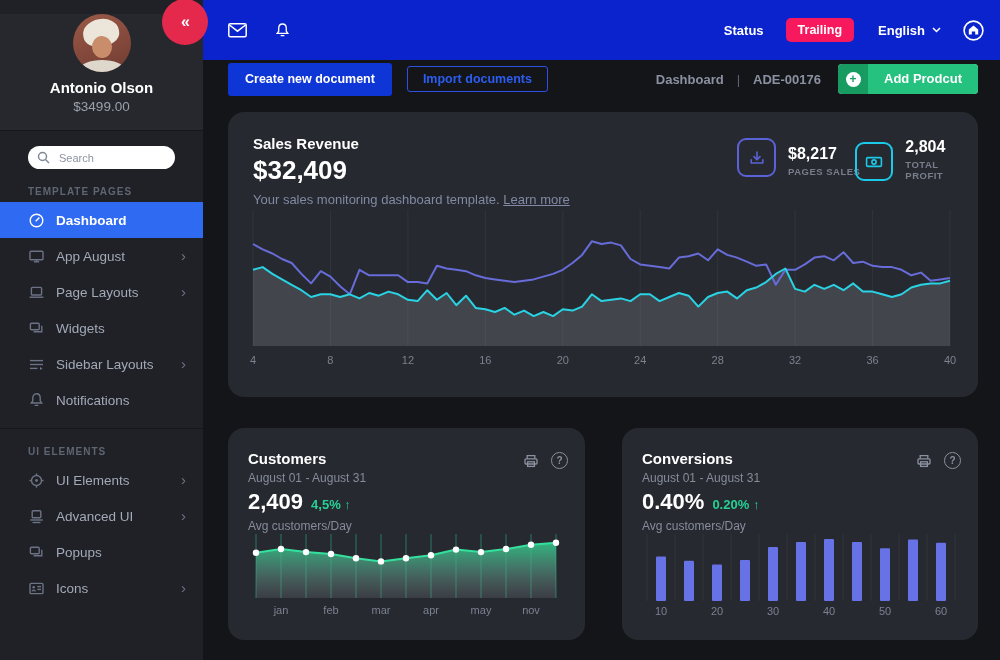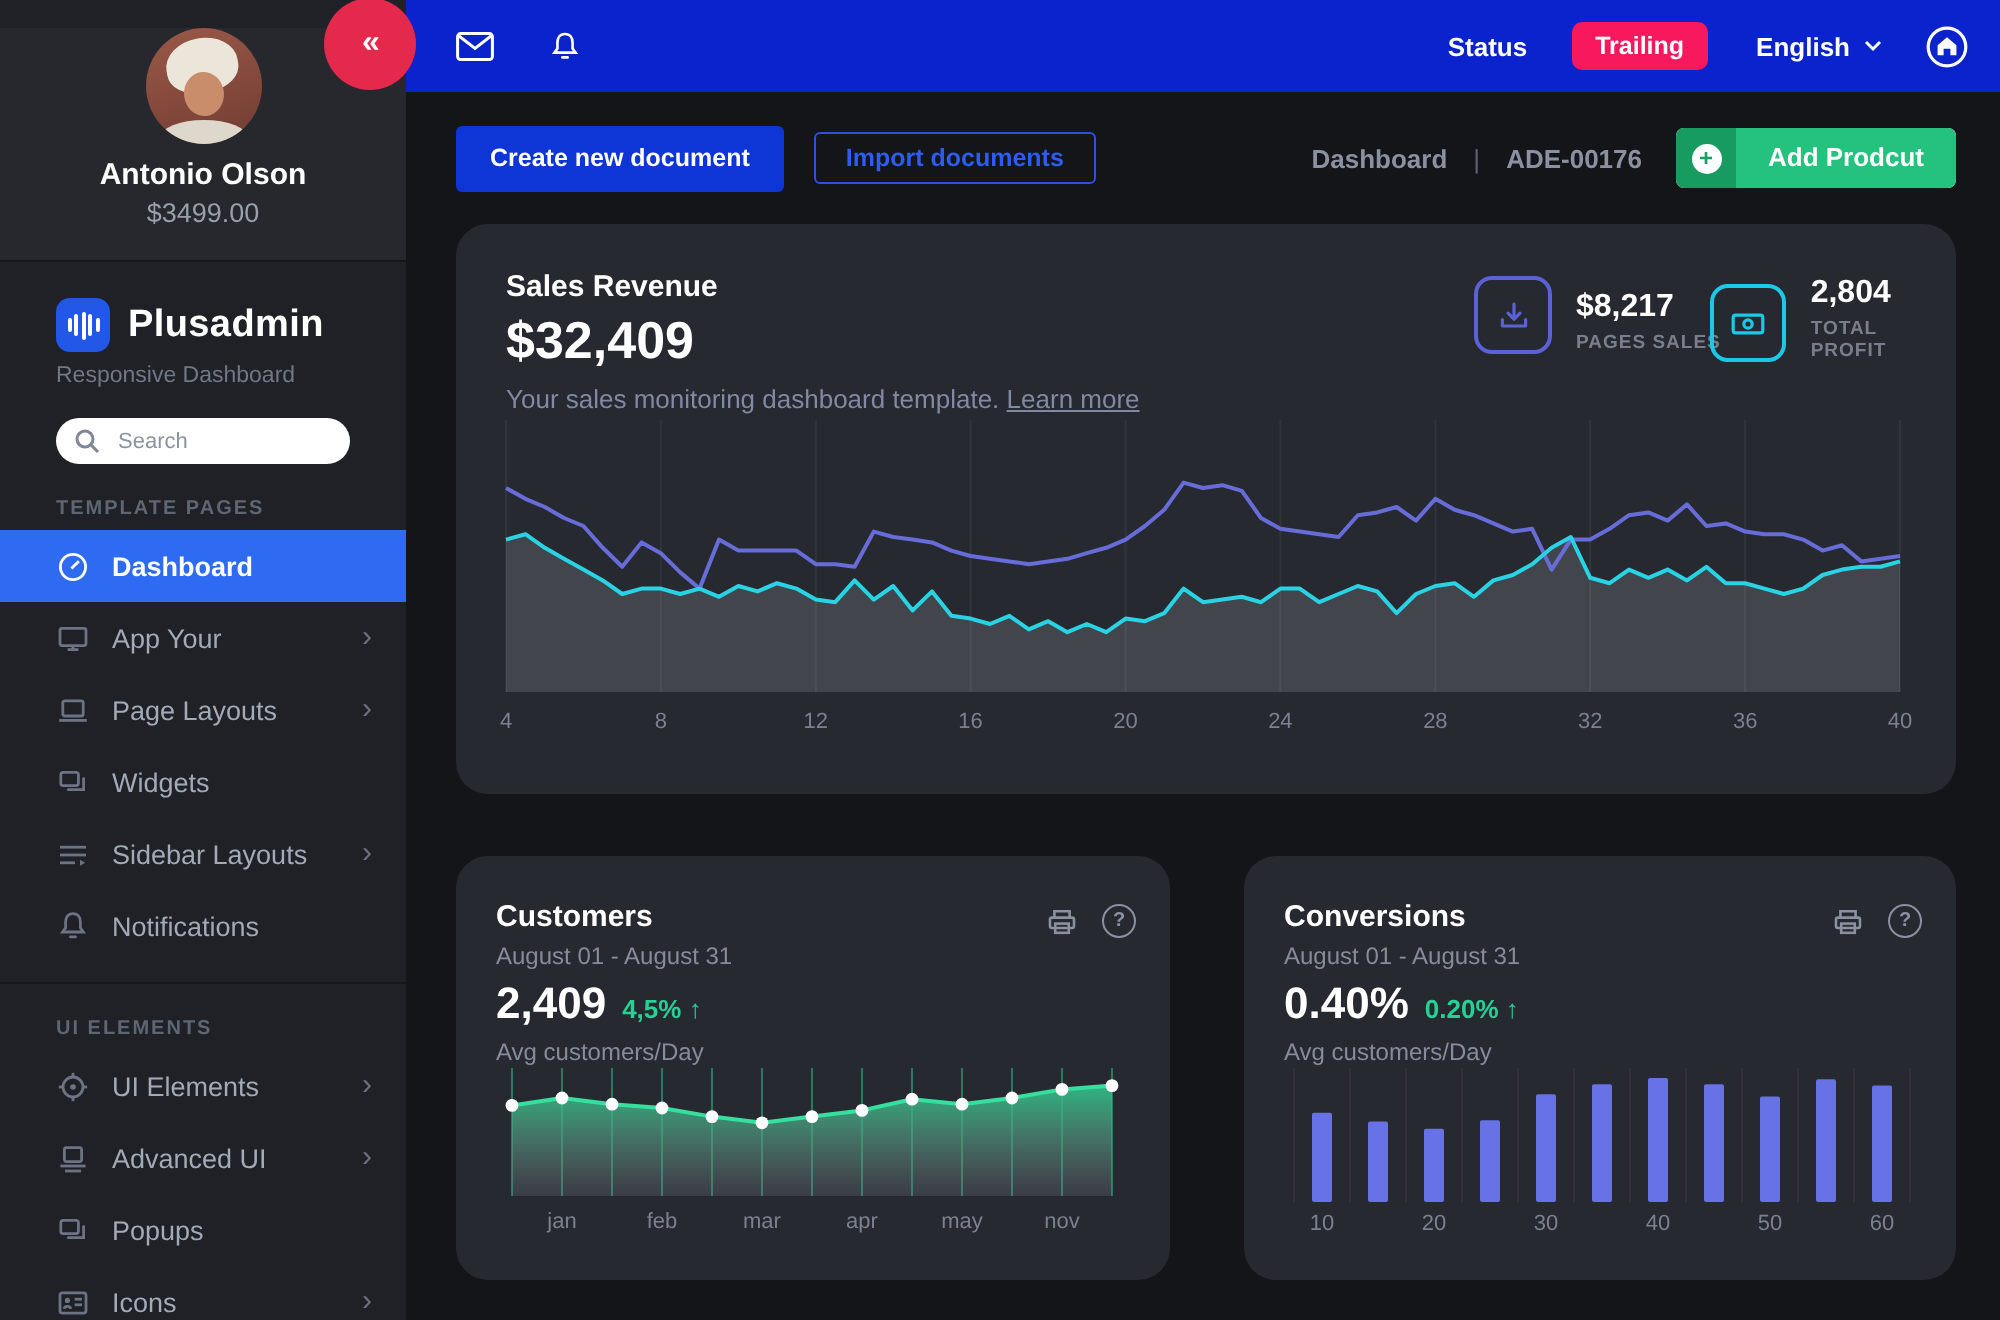--- a/index.html
+++ b/index.html
@@ -29,21 +29,21 @@
   .search-wrap input::placeholder{color:#8c93a0;}
   .section-label{margin:17px 0 5px 28px;font-size:10px;font-weight:bold;letter-spacing:1px;color:#5e6573;}
   .nav-divider{height:1px;background:#15171b;margin-top:10px;}
   .nav-item{height:36px;display:flex;align-items:center;padding-left:28px;position:relative;color:#a2a9b7;font-size:13.5px;cursor:pointer;}
   .nav-ic{width:17px;height:17px;margin-right:11px;color:#6c7385;display:flex;align-items:center;}
   .nav-ic svg{width:17px;height:17px;}
   .nav-chev{position:absolute;right:17px;top:50%;transform:translateY(-54%);color:#6c7385;font-size:15px;}
   .nav-item.active{background:#2e6af2;color:#fff;font-weight:bold;}
   .nav-item.active .nav-ic{color:#fff;}
   
-  .topbar{position:absolute;left:203px;top:0;width:797px;height:46px;background:#0b23cc;display:flex;align-items:center;padding-left:25px;box-sizing:border-box;}
+  .topbar{position:absolute;left:203px;top:0;width:797px;height:60px;background:#0b23cc;display:flex;align-items:center;padding-left:25px;box-sizing:border-box;}
   .tb-ic{margin-right:27px;display:flex;color:#fff;cursor:pointer;}
   .tb-right{margin-left:auto;display:flex;align-items:center;}
   .tb-status{color:#fff;font-size:13px;font-weight:bold;margin-right:22px;cursor:pointer;}
   .tb-badge{background:#f7185e;color:#fff;font-size:12.5px;font-weight:bold;padding:5px 12px;border-radius:5px;margin-right:24px;cursor:pointer;}
   .tb-lang{display:flex;align-items:center;color:#fff;font-size:13px;font-weight:bold;margin-right:22px;cursor:pointer;}
   .tb-lang svg{margin-left:7px;}
   .tb-home{margin-right:16px;display:flex;cursor:pointer;}
   .toggle{position:absolute;left:162px;top:-1px;width:46px;height:46px;background:#e4294d;border-radius:50%;color:#fff;display:flex;align-items:center;justify-content:center;font-size:16px;font-weight:bold;z-index:6;cursor:pointer;letter-spacing:-1px;}
   
   .toolbar{position:absolute;left:203px;top:46px;width:797px;height:66px;display:flex;align-items:center;padding-left:25px;box-sizing:border-box;}
@@ -93,33 +93,20 @@
   <div class="profile">
     <div class="avatar">
       <div class="hat"></div>
         <div class="face"></div>
         <div class="shoulder"></div>
     </div>
     <div class="profile-name">Antonio Olson</div>
     <div class="profile-balance">$3499.00</div>
   </div>
   <div class="side-lower">
-    <div class="brand">
-      <div class="brand-row">
-        <div class="brand-logo">
-          <i style="height:7px"></i>
-            <i style="height:11px"></i>
-            <i style="height:14px"></i>
-            <i style="height:11px"></i>
-            <i style="height:7px"></i>
-        </div>
-        <div class="brand-name">Plusadmin</div>
-      </div>
-      <div class="brand-tag">Responsive Dashboard</div>
-    </div>
     <div class="search-wrap">
       <span>
         <svg width="13" height="13" viewBox="0 0 13 13" fill="none" stroke="#808896" stroke-width="1.5">
             <circle cx="5.5" cy="5.5" r="4"></circle>
             <line x1="8.7" y1="8.7" x2="12" y2="12"></line>
           </svg>
       </span>
       <input type="text" placeholder="Search" style="">
     </div>
     <nav id="side-nav">
@@ -134,21 +121,21 @@
           <span>Dashboard</span>
         </div>
         <div class="nav-item">
           <span class="nav-ic">
             <svg viewBox="0 0 17 17" fill="none" stroke="currentColor" stroke-width="1.4">
               <rect x="2" y="3.2" width="13" height="8.6" rx="1"></rect>
               <line x1="8.5" y1="11.8" x2="8.5" y2="13.6"></line>
               <line x1="5.8" y1="13.8" x2="11.2" y2="13.8"></line>
             </svg>
           </span>
-          <span>App Your</span>
+          <span>App August</span>
           <span class="nav-chev">›</span>
         </div>
         <div class="nav-item">
           <span class="nav-ic">
             <svg viewBox="0 0 17 17" fill="none" stroke="currentColor" stroke-width="1.4">
               <rect x="3.4" y="3.4" width="10.2" height="7.6" rx="1"></rect>
               <line x1="1.6" y1="13.2" x2="15.4" y2="13.2"></line>
             </svg>
           </span>
           <span>Page Layouts</span>

